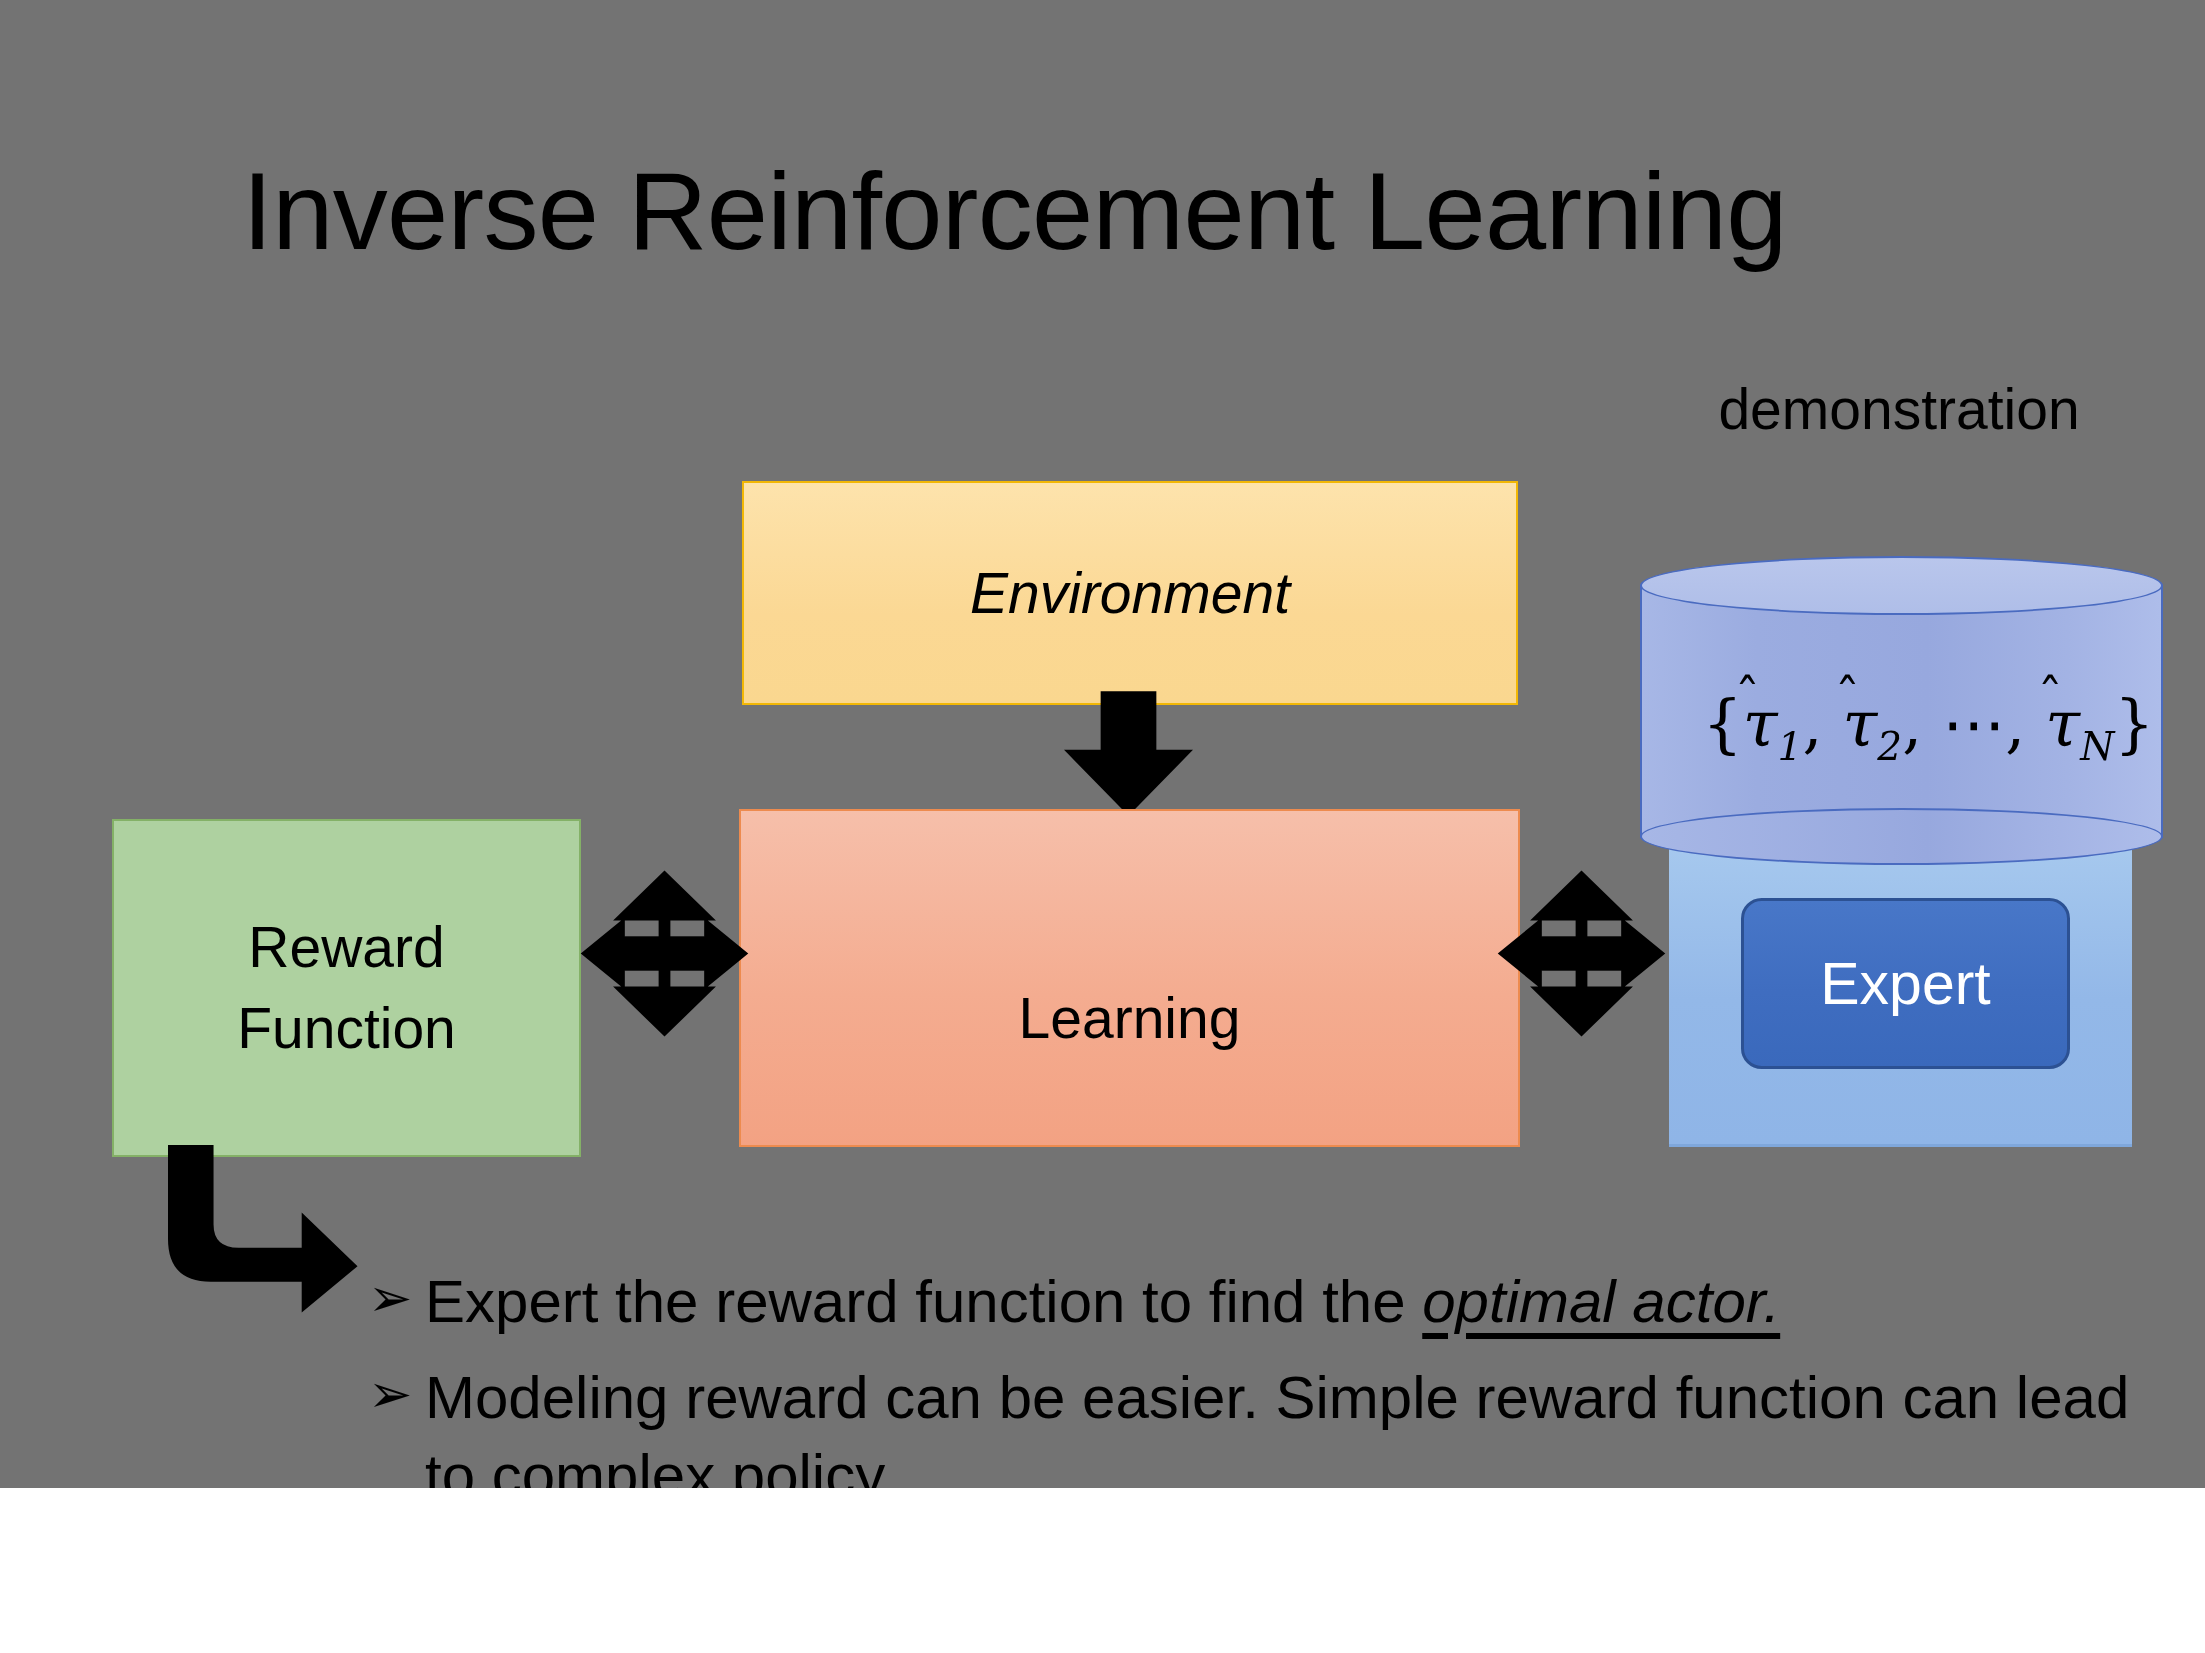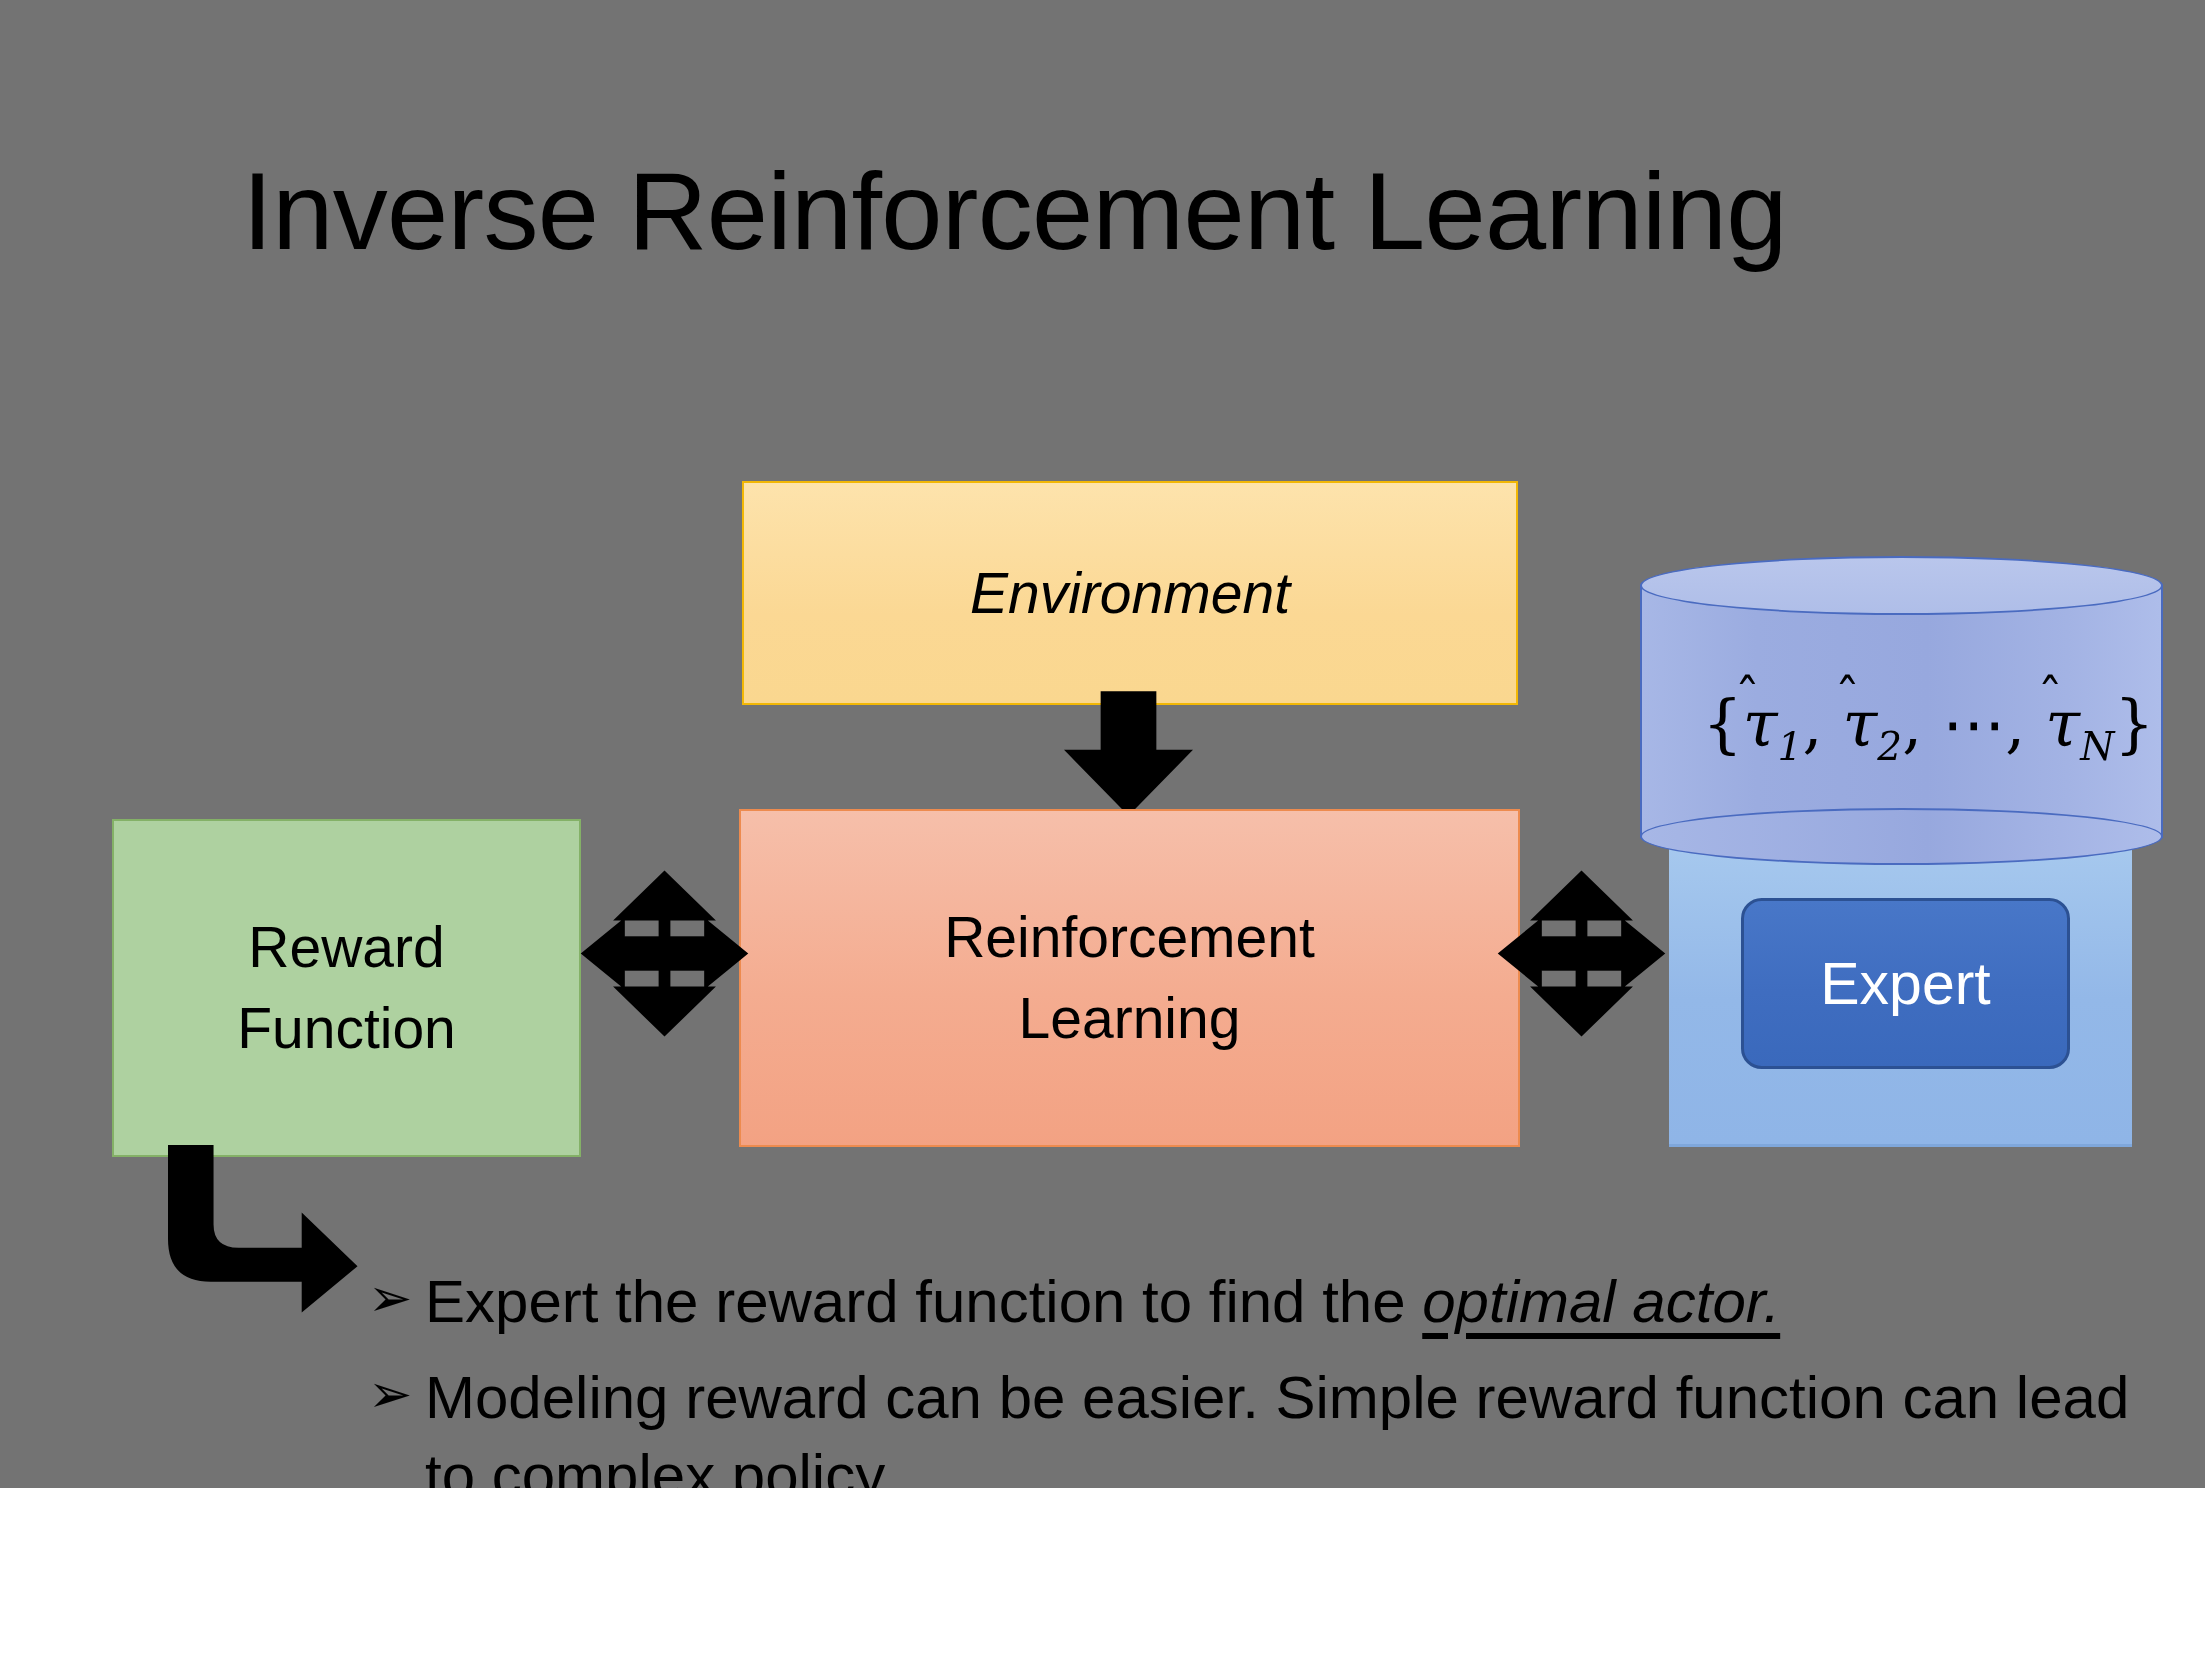--- a/index.html
+++ b/index.html
@@ -232,21 +232,21 @@
   <div id="env-box" class="box">
     <span>Environment</span>
   </div>
 
   <svg id="arrow-env-rl" class="arrow-svg" width="129" height="125" viewBox="0 0 176 170">
     <polygon points="50,0 126,0 126,80 176,80 88,170 0,80 50,80" fill="#000000"></polygon>
   </svg>
 
   <div id="rl-box" class="box">
     <span class="lines">
-      <span>Reinforcement</span><br>
+      <br>
       <span>Learning</span>
     </span>
   </div>
 
   <div id="reward-box" class="box">
     <span class="lines">
       <span>Reward</span><br>
       <span>Function</span>
     </span>
   </div>
@@ -255,21 +255,21 @@
     <path d="M116,2 L186,70 L124,70 L124,92 L170,92 L170,66 L230,115 L170,164 L170,138 L124,138 L124,160 L186,160 L116,228 L46,160 L108,160 L108,138 L62,138 L62,164 L2,115 L62,66 L62,92 L108,92 L108,70 L46,70 Z" fill="#000000"></path>
     <rect x="62" y="92" width="108" height="46" fill="#000000"></rect>
   </svg>
 
   <svg id="quad-right" class="arrow-svg" width="171" height="169" viewBox="0 0 232 230">
     <path d="M116,2 L186,70 L124,70 L124,92 L170,92 L170,66 L230,115 L170,164 L170,138 L124,138 L124,160 L186,160 L116,228 L46,160 L108,160 L108,138 L62,138 L62,164 L2,115 L62,66 L62,92 L108,92 L108,70 L46,70 Z" fill="#000000"></path>
     <rect x="62" y="92" width="108" height="46" fill="#000000"></rect>
   </svg>
 
   <div id="demo-label">
-    <br>
+    <span>demonstration</span><br>
   </div>
 
   <div id="expert-bg"></div>
 
   <div id="cylinder">
     <div id="cyl-body"></div>
     <div id="cyl-bottom"></div>
     <div id="cyl-top"></div>
     <div id="cyl-math">
       <span>{</span><span class="hatwrap"><span class="hat">̂</span><span class="it">τ</span></span><span class="sub">1</span><span>,</span>&nbsp;<span class="hatwrap"><span class="hat">̂</span><span class="it">τ</span></span><span class="sub">2</span><span>,</span>&nbsp;<span>⋯</span><span>,</span>&nbsp;<span class="hatwrap"><span class="hat">̂</span><span class="it">τ</span></span><span class="sub">N</span><span>}</span>

